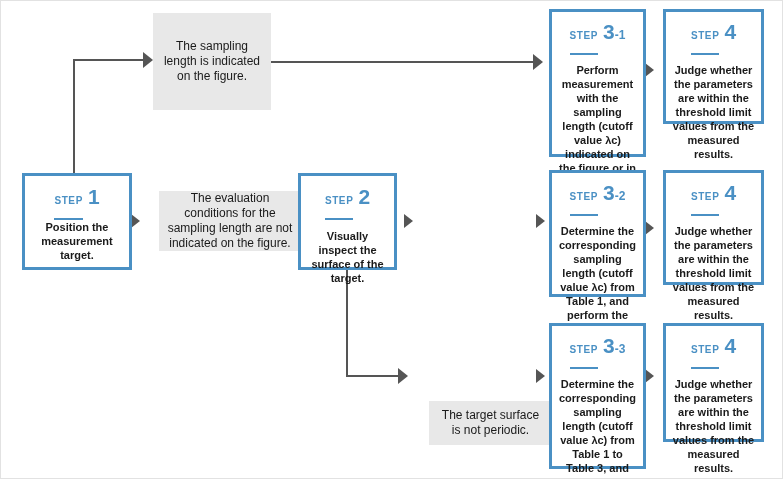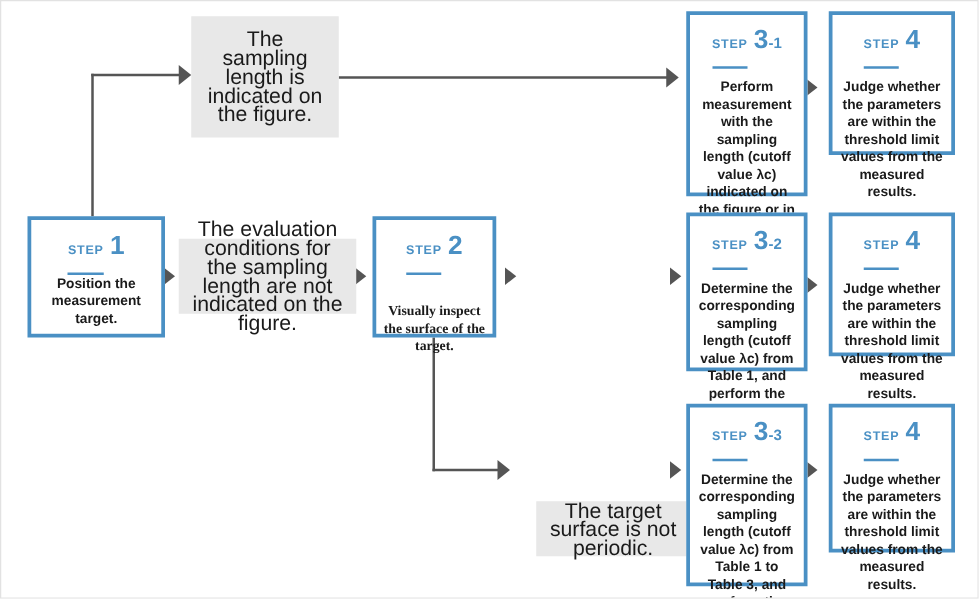--- a/index.html
+++ b/index.html
@@ -69,21 +69,21 @@
   
   .gray-box {
     position: absolute;
     box-sizing: border-box;
     background: #e8e8e8;
     display: flex;
     align-items: center;
     justify-content: center;
     text-align: center;
     color: #1a1a1a;
-    font-size: 17px;
+    font-size: 12px;
     line-height: 15px;
     padding: 0 8px;
   }
 
   
   .line {
     position: absolute;
     background: #555555;
   }
   .line.h { height: 2px; }
@@ -133,21 +133,21 @@
   <div class="arrow-tri" style="left:397px; top:367px;"></div>
 
   <div class="arrow-tri small" style="left:535px; top:368px;"></div>
 
   <div class="arrow-tri small" style="left:644px; top:368px;"></div>
 
   <div class="gray-box" style="left:152px; top:12px; width:118px; height:97px;">
     <span>The sampling length is indicated on the figure.</span>
   </div>
 
-  <div class="gray-box" style="left:142px; top:190px; width:142px; height:60px;">
+  <div class="gray-box" style="left:158px; top:190px; width:142px; height:60px;">
     <span>The evaluation conditions for the sampling length are not indicated on the figure.</span>
   </div>
 
 
   <div class="gray-box" style="left:428px; top:352px; width:123px; height:44px;margin-top:48px;">
     <span>The target surface is not periodic.</span>
   </div>
 
   <div class="step-box" style="left:21px; top:172px; width:110px; height:97px; justify-content:flex-start; padding-top:10px;">
     <div class="step-head">
@@ -157,21 +157,21 @@
     </div>
     <div class="step-body" style="margin-top:0;">Position the measurement target.</div>
   </div>
 
   <div class="step-box" style="left:297px; top:172px; width:99px; height:97px; justify-content:flex-start; padding-top:10px;">
     <div class="step-head">
       <span class="step-word">STEP</span>
       <span class="step-num">2</span>
       <span class="step-sub"></span>
     </div>
-    <div class="step-body" style="margin-top:22px;font-family:Liberation Serif, serif;">Visually inspect the surface of the target.</div>
+    <div class="step-body" style="margin-top:9px;">Visually inspect the surface of the target.</div>
   </div>
 
   <div class="step-box" style="left:548px; top:8px; width:97px; height:148px; justify-content:flex-start; padding-top:9px;">
     <div class="step-head">
       <span class="step-word">STEP</span>
       <span class="step-num">3</span>
       <span class="step-sub">-1</span>
     </div>
     <div class="step-body" style="margin-top:8px;">Perform measurement with the sampling length (cutoff value λc) indicated on the figure or in other information.</div>
   </div>

